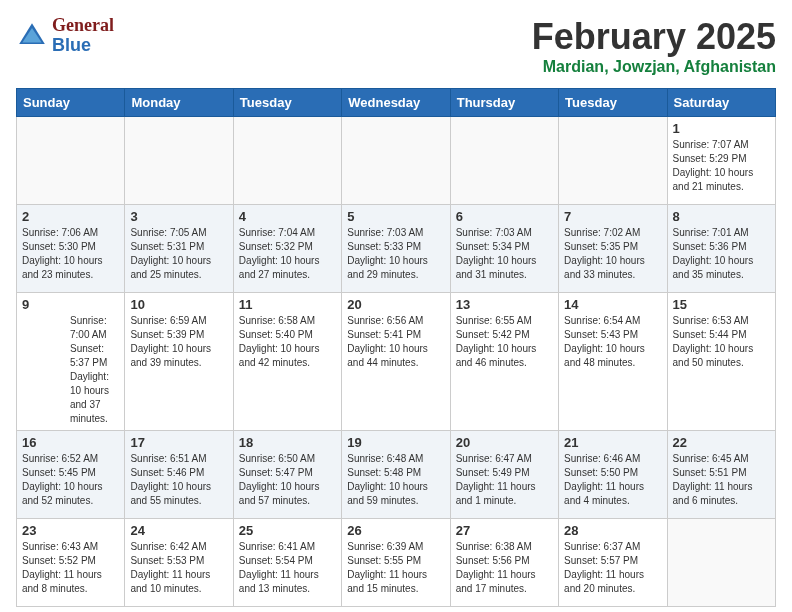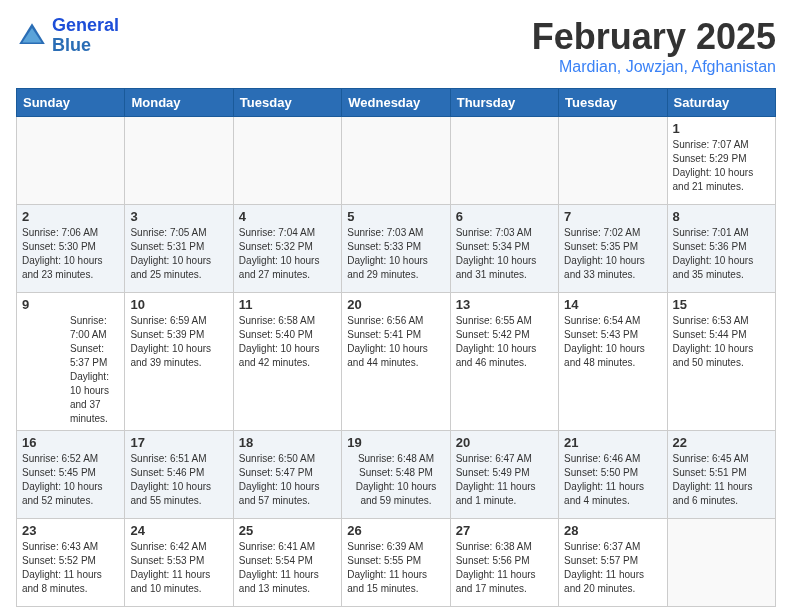--- a/index.html
+++ b/index.html
@@ -22,42 +22,44 @@
       gap: 4px;
     }
     .logo-text {
       display: flex;
       flex-direction: column;
       line-height: 1.1;
     }
     .logo-general {
       font-size: 18px;
       font-weight: bold;
-      color: #1d4ed8;
+      color: #7f1d1d;
+      font-family: Liberation Serif, serif;
     }
     .logo-blue {
       font-size: 18px;
       font-weight: bold;
       color: #2a6db5;
     }
     .logo-icon {
       width: 32px;
       height: 32px;
     }
     .title-block {
       text-align: right;
     }
     .month-title {
       font-size: 36px;
       font-weight: bold;
       color: #333;
     }
     .location {
       font-size: 16px;
-      color: #3b82f6;
+      color: #15803d;
+      font-weight: bold;
     }
     .calendar {
       width: 100%;
       border-collapse: collapse;
       border: 1px solid #ccc;
     }
     .calendar th {
       background-color: #2a6db5;
       color: #fff;
       font-size: 13px;
@@ -243,21 +245,21 @@
 Daylight: 10 hours and 55 minutes.</div>
         </td>
         <td>
           <span class="day-number">18</span>
           <div class="day-info" style="white-space: pre-line;">Sunrise: 6:50 AM
 Sunset: 5:47 PM
 Daylight: 10 hours and 57 minutes.</div>
         </td>
         <td>
           <span class="day-number">19</span>
-          <div class="day-info" style="white-space: pre-line; text-align: center;">Sunrise: 6:48 AM
+          <div class="day-info" style="white-space: pre-line;">Sunrise: 6:48 AM
 Sunset: 5:48 PM
 Daylight: 10 hours and 59 minutes.</div>
         </td>
         <td>
           <span class="day-number">20</span>
           <div class="day-info" style="white-space: pre-line;">Sunrise: 6:47 AM
 Sunset: 5:49 PM
 Daylight: 11 hours and 1 minute.</div>
         </td>
         <td>

